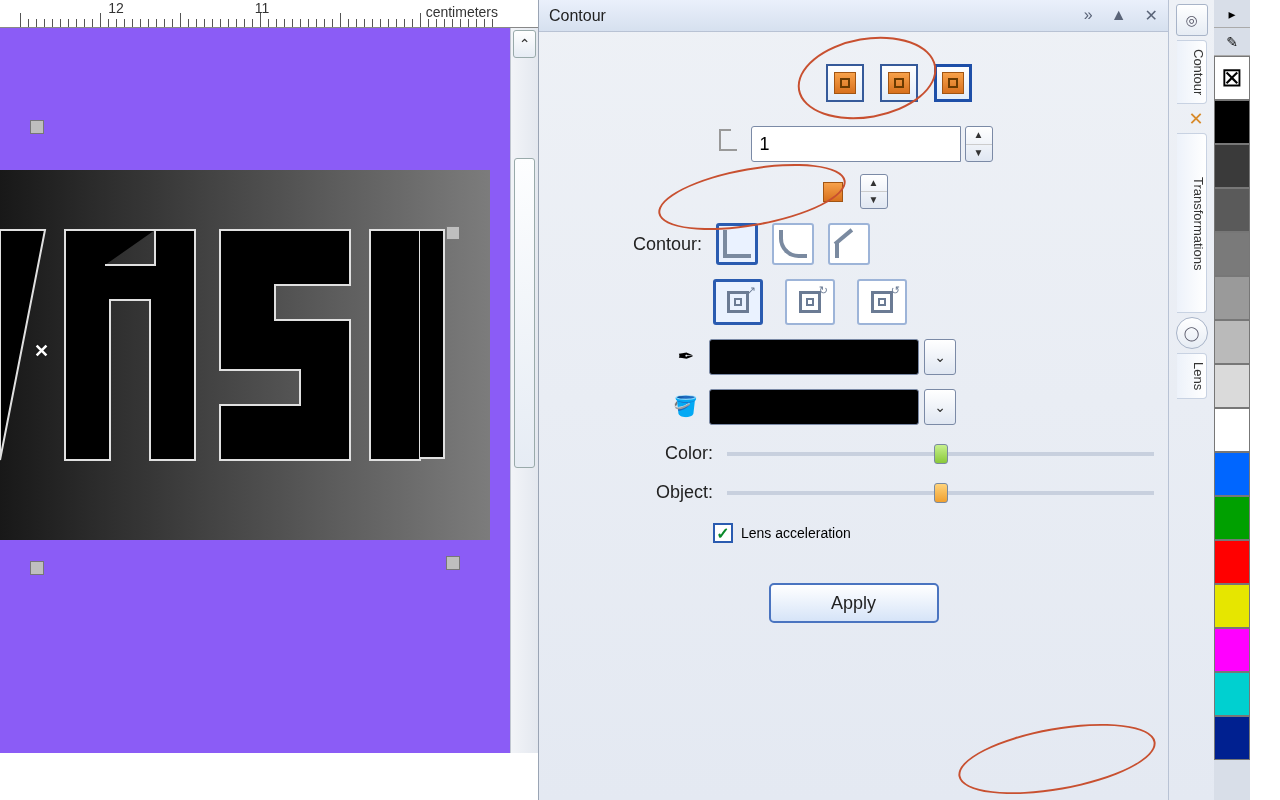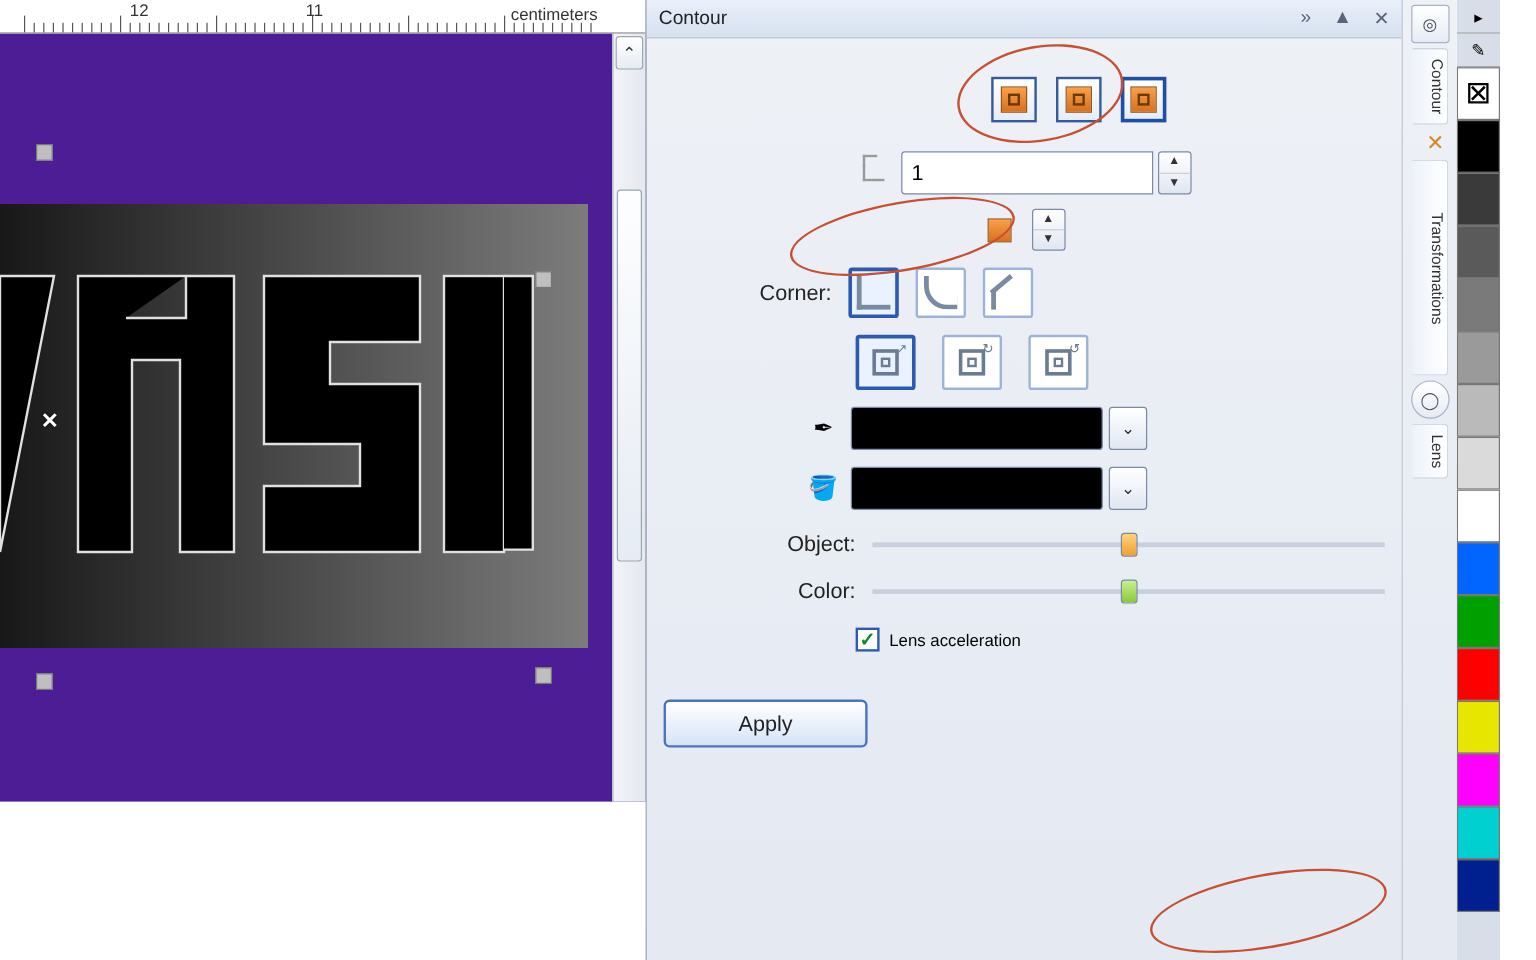--- a/index.html
+++ b/index.html
@@ -1,18 +1,18 @@
 <!DOCTYPE html>
 <html><head>
 <meta charset="utf-8">
 <style>
 * { box-sizing: border-box; margin: 0; padding: 0; }
 body { font-family: Tahoma, Segoe UI, sans-serif; font-size: 14px; background: #fff; overflow: hidden; width: 1280px; height: 800px; position: relative; }
 .main-layout { display: flex; width: 1280px; height: 800px; }
-.canvas-area { width: 538px; height: 668px; position: relative; background: #4c1d95; }
+.canvas-area { width: 538px; height: 753px; position: relative; background: #8b5cf6; }
 .ruler { height: 28px; background: #fff; border-bottom: 1px solid #888; position: relative; }
 .ruler .ticks { position: absolute; left: 0; right: 0; bottom: 0; height: 16px; }
 .ruler .tick { position: absolute; bottom: 0; width: 1px; height: 8px; background: #555; }
 .ruler .tick.major { height: 14px; }
 .ruler .num { position: absolute; top: 0; font-size: 14px; color: #333; transform: translateX(-50%); }
 .ruler .unit { position: absolute; right: 40px; top: 4px; font-size: 14px; color: #333; }
 .vscroll { position: absolute; right: 0; top: 28px; bottom: 0; width: 28px; background: linear-gradient(to right,#f2f4f8,#e4e8ef); border-left: 1px solid #c0c6d0; }
 .vscroll .up, .vscroll .down { height: 28px; text-align: center; line-height: 26px; font-size: 14px; color: #333; border: 1px solid #9aa; border-radius: 3px; margin: 2px; background: linear-gradient(#fff,#e6ecf4); }
 .vscroll .thumb { position: absolute; left: 3px; right: 3px; top: 130px; height: 310px; background: linear-gradient(#fdfeff,#e6ecf4); border: 1px solid #9aa; border-radius: 3px; }
 .artwork { position: absolute; left: 0; top: 170px; width: 490px; height: 370px; background: linear-gradient(to right,#181818,#4a4a4a,#7c7c7c); }
@@ -63,21 +63,21 @@
 .swatch { width: 210px; height: 36px; border: 1px solid #7b8aa6; background: #000; border-radius: 3px; }
 .combo-arrow { width: 32px; height: 36px; border: 1px solid #7b8aa6; border-radius: 3px; margin-left: 5px; background: linear-gradient(#fff,#e0e7f2); display:flex; align-items:center; justify-content:center; font-size: 14px; color: #333; }
 .slider-row { display: flex; align-items: center; gap: 14px; margin: 18px 0; }
 .slider-row .label { width: 160px; }
 .slider { flex: 1; height: 4px; background: #c8d0de; position: relative; }
 .slider .thumb { position: absolute; top: -8px; width: 14px; height: 20px; border-radius: 3px; left: 50%; transform: translateX(-50%); border: 1px solid #7a8aa0; }
 .thumb.orange { background: linear-gradient(#ffd37a,#f0a030); }
 .thumb.green { background: linear-gradient(#c7f08d,#8ac93a); }
 .check-row { display: flex; align-items: center; gap: 8px; margin-left: 160px; margin-top: 20px; }
 .checkbox { width: 20px; height: 20px; border: 2px solid #2a5bb0; background:#fff; display:flex; align-items:center; justify-content:center; color: #0a8a2a; font-weight: bold; font-size: 16px; }
-.apply-row { display: flex; justify-content: flex-start; margin-top: 40px; }
+.apply-row { display: flex; justify-content: center; margin-top: 40px; }
 .apply-btn { width: 170px; height: 40px; border: 2px solid #4a74c0; border-radius: 5px; background: linear-gradient(#fff,#d6e4f8); font-size: 18px; color: #222; }
 .side-tabs { width: 46px; background: linear-gradient(#eef1f6,#e4e9f2); border-left: 1px solid #b8c2d4; position: relative; }
 .tab-btn { width: 32px; height: 32px; margin: 4px auto; border: 1px solid #a8b4c8; border-radius: 3px; background: linear-gradient(#fff,#e6ecf4); display:flex; align-items:center; justify-content:center; font-size: 14px; color:#556; }
 .vert-tab { writing-mode: vertical-rl; text-orientation: mixed; font-size: 13px; color: #333; padding: 8px 0; margin: 2px auto; border: 1px solid #c8d2e2; border-left: none; border-radius: 0 4px 4px 0; background: linear-gradient(to left,#fff,#edf2fa); width: 30px; text-align: center; }
 .vert-tab.close { color: #d88a2a; font-size: 18px; padding: 2px 0; border: none; background: none; }
 .color-palette { width: 36px; background: #d8dee8; display: flex; flex-direction: column; }
 .pal-cell { width: 36px; height: 44px; border: 1px solid #777; }
 .pal-top { height: 28px; border-bottom: 1px solid #aaa; display:flex; align-items:center; justify-content:center; }
 .circle-annot { position: absolute; border: 2px solid #c85030; border-radius: 50%; pointer-events: none; transform: rotate(-10deg); }
 </style>
@@ -216,21 +216,21 @@
           </div>
         <div class="spinner">
           <div class="spin-btns">
               <div>▲</div>
               <div>▼</div>
             </div>
         </div>
       </div>
 
       <div class="corner-row">
-        <span class="label">Corner:</span>
+        <span class="label">Contour:</span>
         <div class="corner-btn sel">
             <div class="corner-glyph"></div>
           </div>
         <div class="corner-btn">
             <div class="corner-glyph round"></div>
           </div>
         <div class="corner-btn">
             <div class="corner-glyph bevel"></div>
           </div>
       </div>
@@ -262,29 +262,29 @@
       </div>
       <div class="color-row">
         <div class="color-icon">🪣</div>
         <div class="color-combo">
           <div class="swatch"></div>
           <div class="combo-arrow">⌄</div>
         </div>
       </div>
 
       <div class="slider-row">
+        <span class="label">Color:</span>
+        <div class="slider">
+            <div class="thumb green"></div>
+          </div>
+      </div>
+      <div class="slider-row">
         <span class="label">Object:</span>
         <div class="slider">
             <div class="thumb orange"></div>
-          </div>
-      </div>
-      <div class="slider-row">
-        <span class="label">Color:</span>
-        <div class="slider">
-            <div class="thumb green"></div>
           </div>
       </div>
 
       <div class="check-row">
         <div class="checkbox">✓</div>
         <span>Lens acceleration</span>
       </div>
 
       <div class="apply-row">
         <button class="apply-btn">Apply</button>

